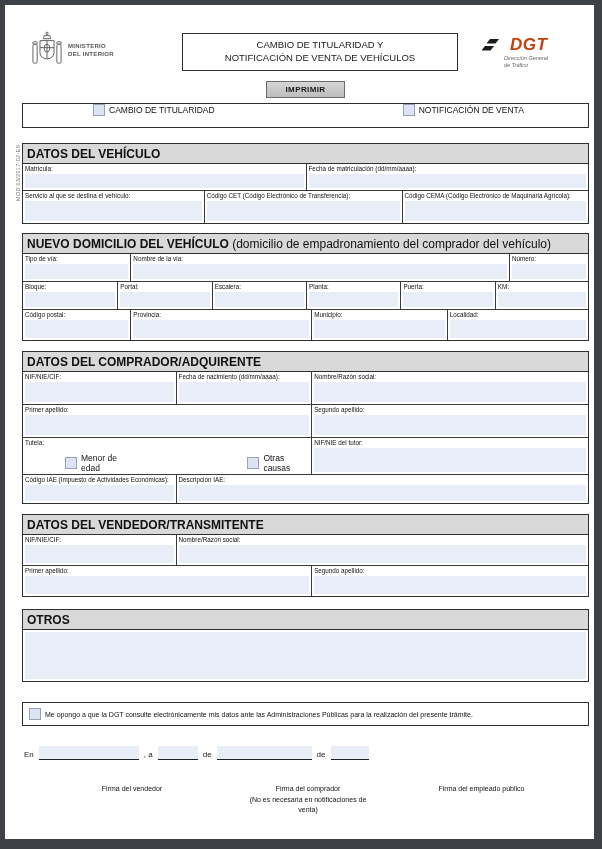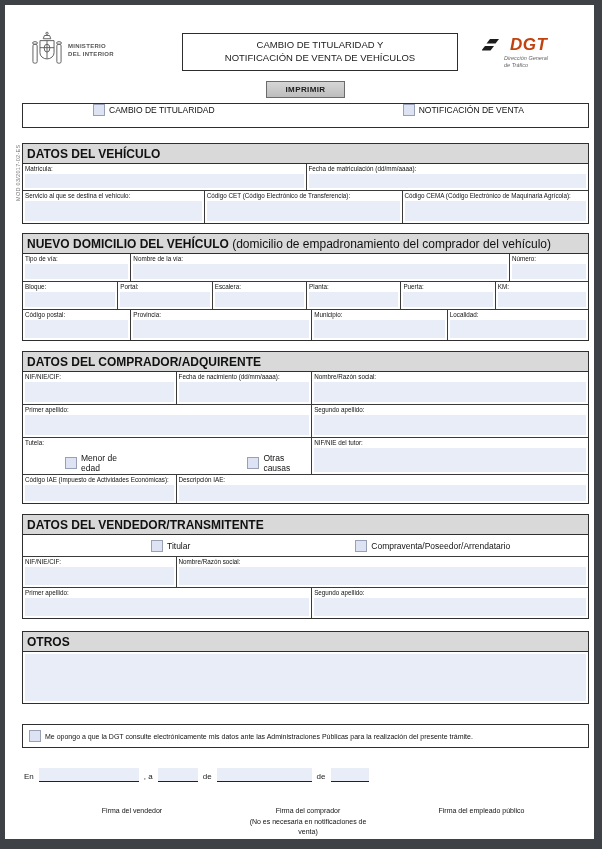--- a/index.html
+++ b/index.html
@@ -337,30 +337,20 @@
           <span class="lbl">Descripción IAE:</span>
           <div class="fill"></div>
         </div>
       </div>
     </section>
 
     <section class="form-section" style="margin-top:10px;">
       <div class="sec-header">
         <span>DATOS DEL VENDEDOR/TRANSMITENTE</span>
       </div>
-      <div class="row chk-row">
-        <label class="chk" style="margin-left:128px;">
-          <span class="box"></span>
-          <span class="chk-lbl">Titular</span>
-        </label>
-        <label class="chk" style="margin-left:165px;">
-          <span class="box"></span>
-          <span class="chk-lbl">Compraventa/Poseedor/Arrendatario</span>
-        </label>
-      </div>
       <div class="row" style="height:30px;">
         <div class="cell" style="width:27%;">
           <span class="lbl">NIF/NIE/CIF:</span>
           <div class="fill"></div>
         </div>
         <div class="cell" style="width:73%;">
           <span class="lbl">Nombre/Razón social:</span>
           <div class="fill"></div>
         </div>
       </div>

